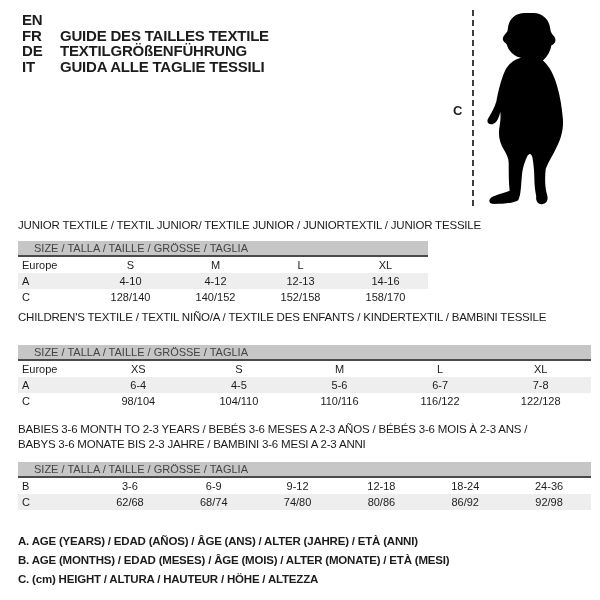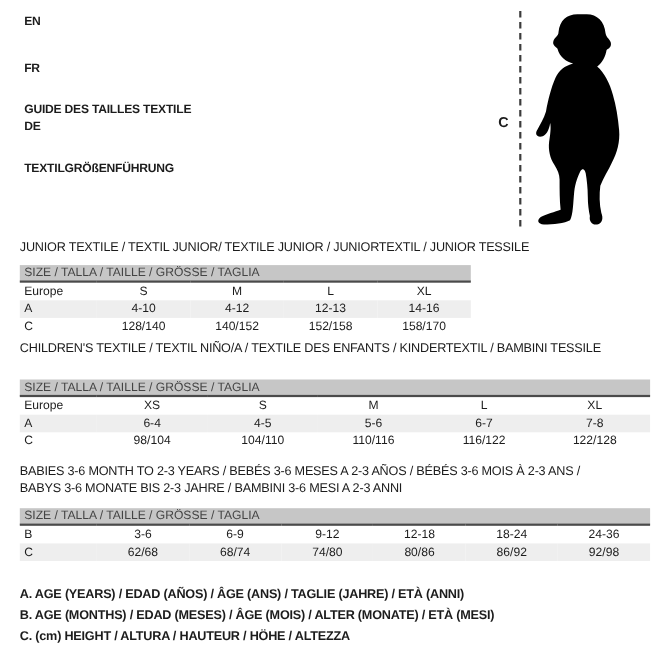--- a/index.html
+++ b/index.html
@@ -13,21 +13,21 @@
   body{
     width:600px;height:600px;
     background:#ffffff;
     font-family:"Liberation Sans","DejaVu Sans",sans-serif;
     color:var(--text);
     position:relative;
     overflow:hidden;
   }
   
   .lang-block{position:absolute;top:14px;left:22px;}
-  .lang-row{display:flex;margin-bottom:3.5px;font-weight:bold;font-size:11px;line-height:12px;letter-spacing:-0.2px;flex-direction:column;}
+  .lang-row{display:flex;margin-bottom:3.5px;font-weight:bold;font-size:15px;line-height:12px;letter-spacing:-0.2px;}
   .lang-code{width:38px;flex:0 0 38px;}
   
   .measure-line{
     position:absolute;top:10px;left:472px;height:196px;width:0;
     border-left:2px dashed #3c3c3c;
   }
   .measure-label{
     position:absolute;top:103px;left:453px;
     font-weight:bold;font-size:13px;
   }
@@ -46,21 +46,21 @@
     border-collapse:collapse;table-layout:fixed;
     font-size:11px;color:var(--text);
   }
   .table-junior{top:241px;width:410px;}
   .table-children{top:345px;width:573px;}
   .table-babies{top:462px;width:573px;}
   td.band{
     background:var(--band-bg);
     color:var(--band-text);
     height:14px;
-    padding:0 0 0 4px;
+    padding:0 0 0 16px;
     border-bottom:2px solid var(--rule);
     font-size:11px;
     text-align:left;
   }
   td{height:16px;padding:0;text-align:center;vertical-align:middle;}
   td.row-label{text-align:left;padding-left:4px;}
   tr.stripe td{background:var(--stripe-bg);}
   col.label-col{width:70px;}
   
   .notes{position:absolute;top:532px;left:18px;}
@@ -73,20 +73,24 @@
   <div class="lang-row">
     <span class="lang-code">EN</span>
   </div>
   <div class="lang-row">
     <span class="lang-code">FR</span>
     <span class="lang-title">GUIDE DES TAILLES TEXTILE</span>
   </div>
   <div class="lang-row">
     <span class="lang-code">DE</span>
     <span class="lang-title">TEXTILGRÖßENFÜHRUNG</span>
+  </div>
+  <div class="lang-row">
+    <span class="lang-code">IT</span>
+    <span class="lang-title">GUIDA ALLE TAGLIE TESSILI</span>
   </div>
 </div>
 
 <div class="measure-line"></div>
 <div class="measure-label">C</div>
 <svg class="baby-svg" width="95" height="202" viewBox="0 0 100 210" aria-hidden="true">
   <path fill="#000000" d="
     M43,4
     C33,4 26,10 25,21
     C25,25 21,26 20,30
@@ -231,16 +235,16 @@
     <td>68/74</td>
     <td>74/80</td>
     <td>80/86</td>
     <td>86/92</td>
     <td>92/98</td>
   </tr>
 </tbody>
   </table>
 
 <div class="notes">
-  <div class="note-line">A. AGE (YEARS) / EDAD (AÑOS) / ÂGE (ANS) / TAGLIE (JAHRE) / ETÀ (ANNI)</div>
+  <div class="note-line">A. AGE (YEARS) / EDAD (AÑOS) / ÂGE (ANS) / ALTER (JAHRE) / ETÀ (ANNI)</div>
   <div class="note-line">B. AGE (MONTHS) / EDAD (MESES) / ÂGE (MOIS) / ALTER (MONATE) / ETÀ (MESI)</div>
   <div class="note-line">C. (cm) HEIGHT / ALTURA / HAUTEUR / HÖHE / ALTEZZA</div>
 </div>
 
 </body></html>

